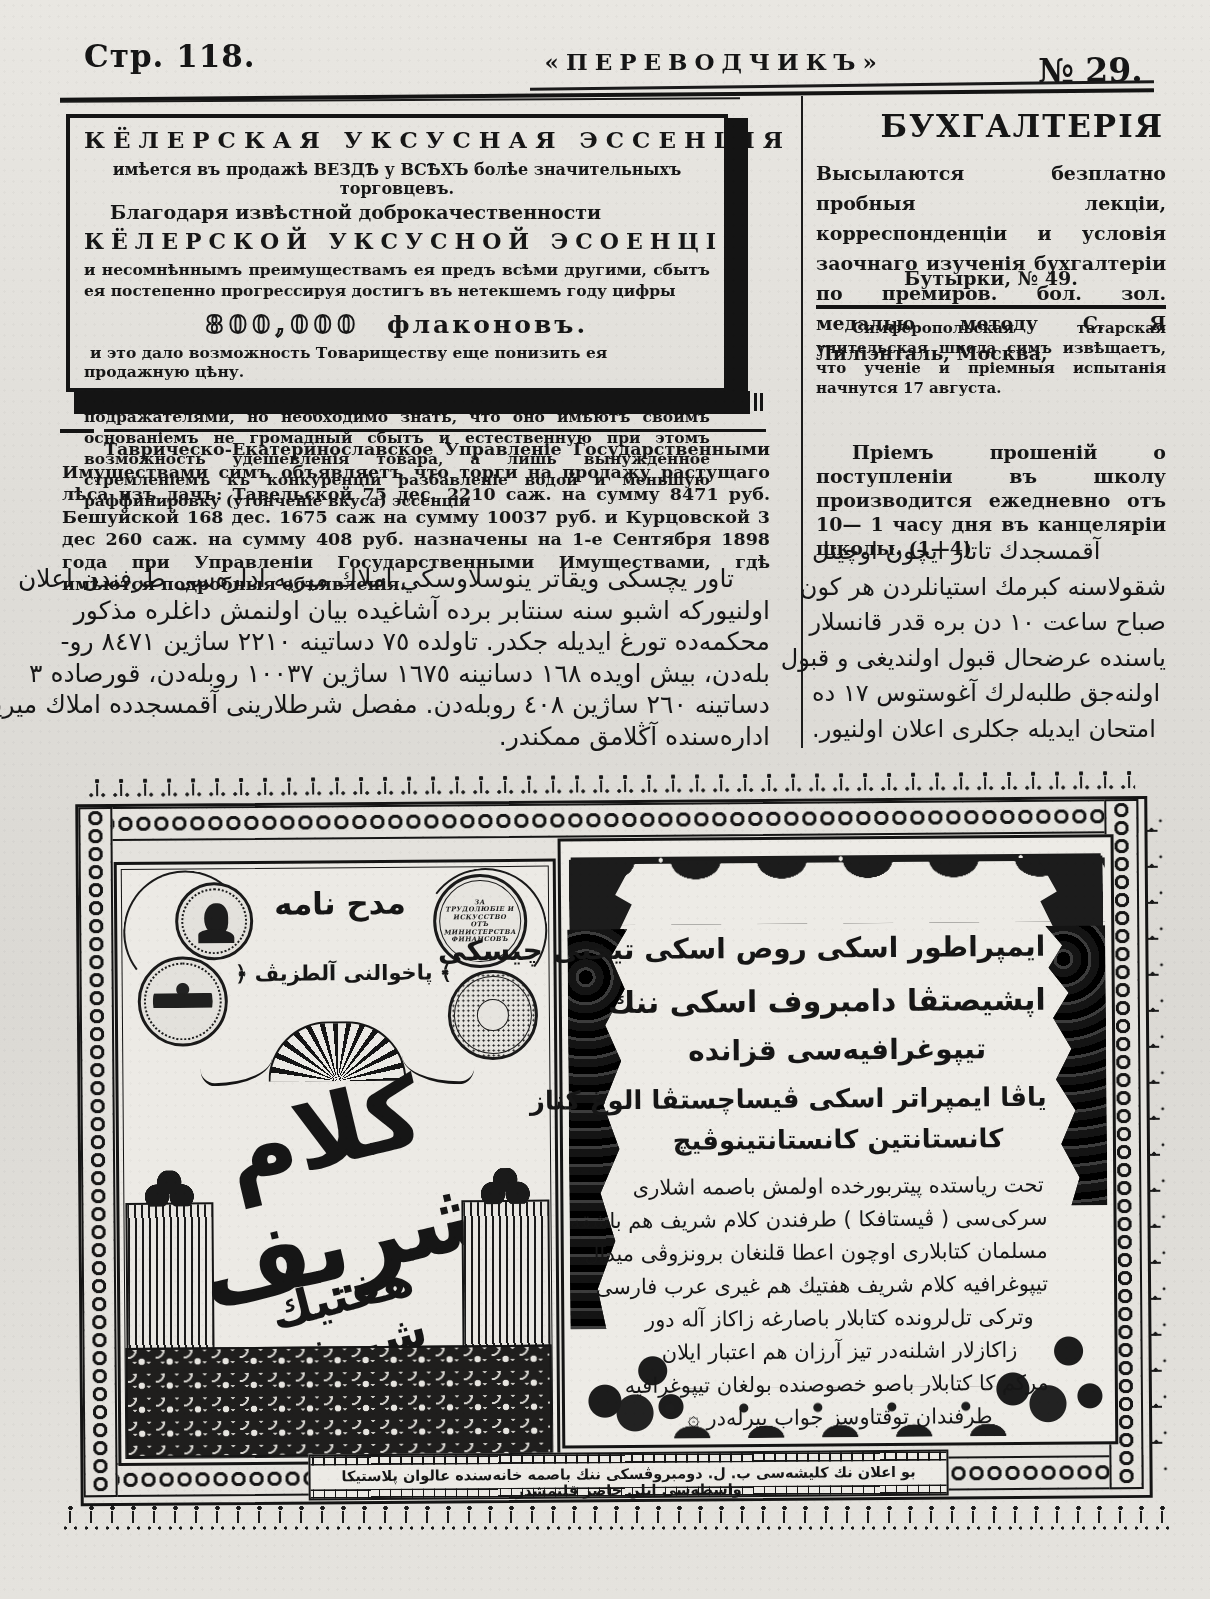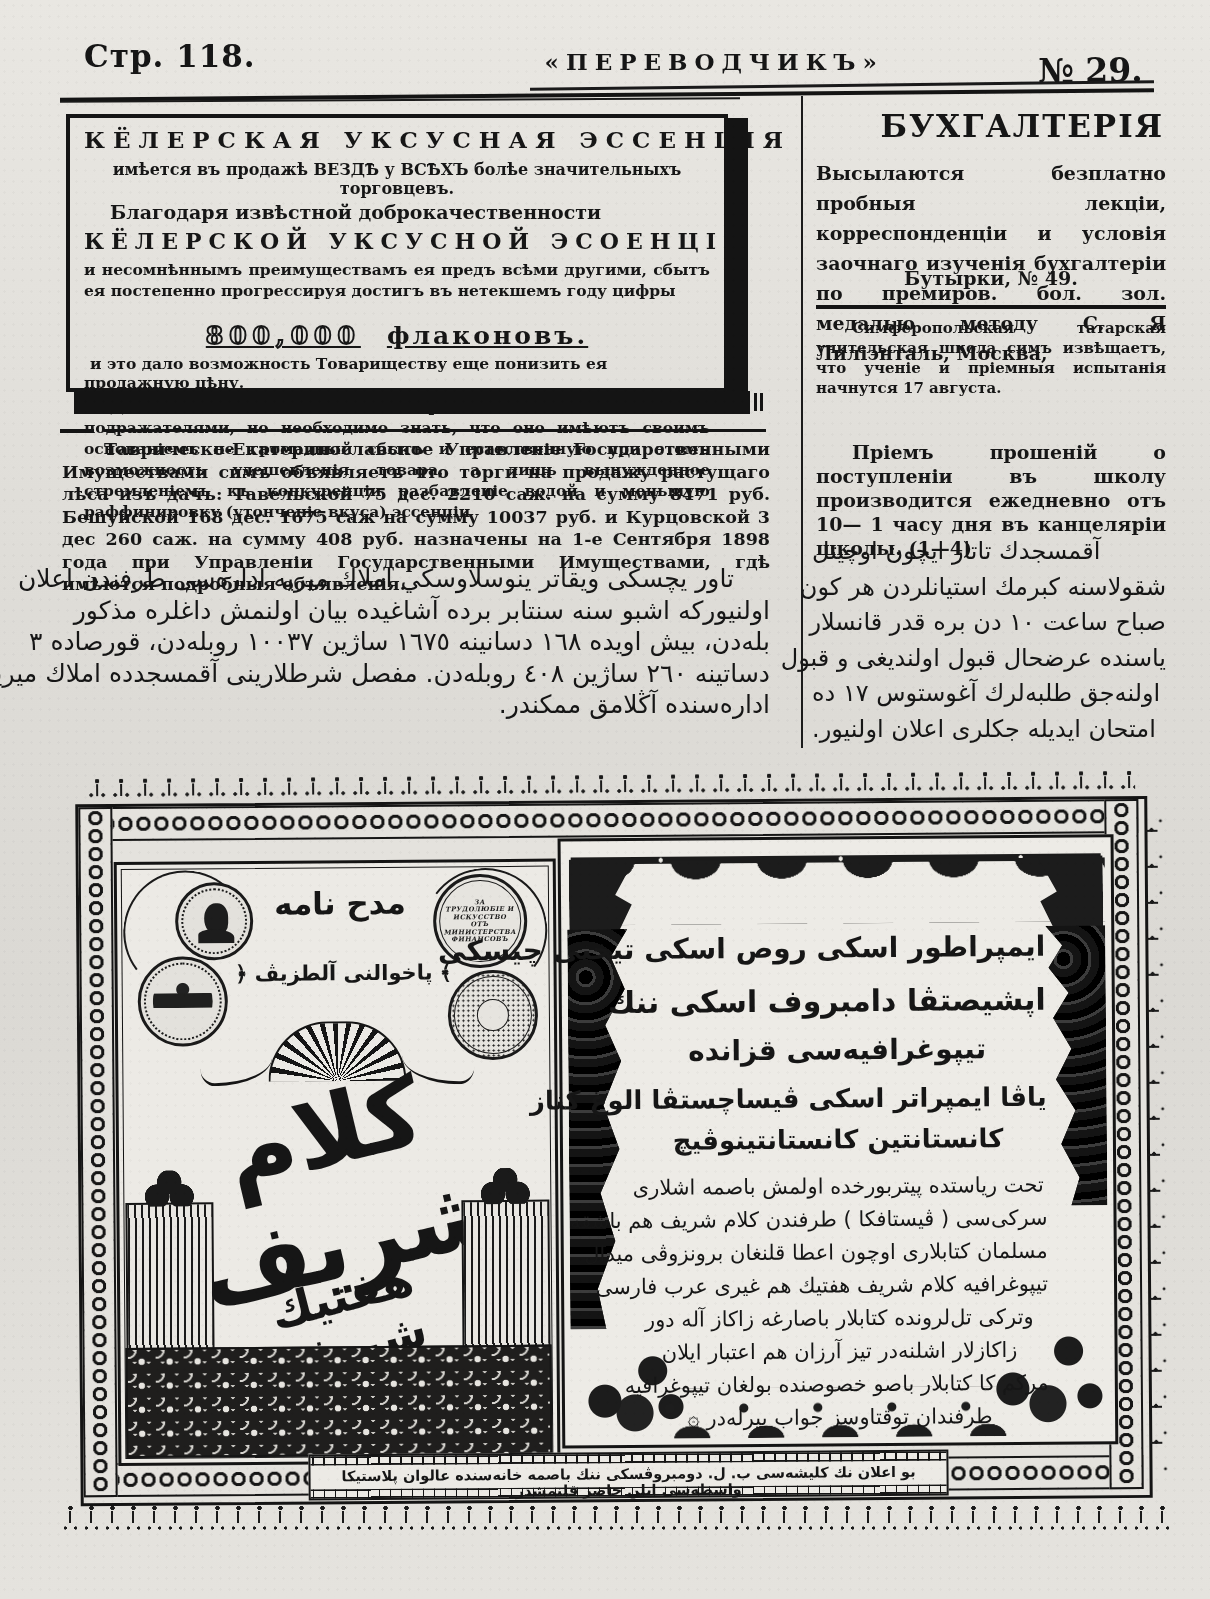--- a/index.html
+++ b/index.html
@@ -21,21 +21,21 @@
   .rule-b{left:60px;top:93px;width:1094px;height:4px;background:#141414;transform:rotate(-0.5deg);}
   .rule-c{left:60px;top:99px;width:680px;height:2px;background:#1a1a1a;transform:rotate(-0.3deg);}
 
   
   .keler{left:66px;top:114px;width:662px;height:278px;border:4px solid #151515;background:transparent;padding:4px 14px;box-sizing:border-box;}
   .keler-title{font-size:23px;font-weight:700;letter-spacing:8px;text-align:center;margin-top:4px;white-space:nowrap;}
   .keler-l1{font-size:16px;font-weight:700;text-align:center;margin-top:7px;}
   .keler-l2{font-size:19px;font-weight:700;margin-top:3px;text-indent:26px;}
   .keler-sub{font-size:22px;font-weight:700;letter-spacing:7px;text-align:center;margin-top:5px;white-space:nowrap;}
   .keler-p{font-size:15.5px;font-weight:700;line-height:20.5px;text-align:justify;margin-top:6px;}
-  .keler-fig{font-size:25px;font-weight:700;text-align:center;margin-top:20px;text-decoration:underline;}
+  .keler-fig{font-size:25px;font-weight:700;text-align:center;margin-top:9px;}
   .keler-fig .num{color:#e7e5e0;-webkit-text-stroke:2px #161616;letter-spacing:6px;}
   .keler-fig .word{margin-left:26px;letter-spacing:3px;}
   .keler-p2{font-size:15.5px;font-weight:700;margin-top:4px;text-indent:6px;}
   .keler-p3{font-size:15.5px;font-weight:700;line-height:21px;text-align:justify;margin-top:4px;text-indent:26px;}
   .keler-rbar{left:727px;top:118px;width:21px;height:278px;background:#141414;}
   .keler-bbar{left:74px;top:391px;width:676px;height:23px;background:#141414;}
   .keler-bbar::after{content:"";position:absolute;right:-16px;top:2px;width:12px;height:18px;background:
      repeating-linear-gradient(90deg,#141414 0 3px,transparent 3px 6px);}
 
   .rule-left{left:60px;top:429px;width:34px;height:4px;background:#141414;}
@@ -220,20 +220,21 @@
   <div class="abs keler-bbar"></div>
 
   <div class="abs rule-left"></div>
   <div class="abs rule-left2"></div>
 
   <div class="abs forest-ru">Таврическо-Екатеринославское Управленіе Государственными Имуществами симъ объявляетъ что торги на продажу растущаго лѣса изъ дачъ: Тавельской 75 дес. 2210 саж. на сумму 8471 руб. Бешуйской 168 дес. 1675 саж на сумму 10037 руб. и Курцовской 3 дес 260 саж. на сумму 408 руб. назначены на 1-е Сентября 1898 года при Управленіи Государственными Имуществами, гдѣ имѣются подробныя объявленія.</div>
 
   <div class="abs arabic forest-tt" dir="rtl">
     <div class="ln first">تاور يچسكى ويقاتر ينوسلاوسكي املاك ميريه اداره‌سى طرفندن اعلان</div>
     <div class="ln">اولنيوركه اشبو سنه سنتابر برده آشاغيده بيان اولنمش داغلره مذكور</div>
+    <div class="ln">محكمه‌ده تورغ ايديله جكدر. تاولده ٧٥ دساتينه ٢٢١٠ ساژين ٨٤٧١ رو-</div>
     <div class="ln">بله‌دن، بيش اويده ١٦٨ دسانينه ١٦٧٥ ساژين ١٠٠٣٧ روبله‌دن، قورصاده ٣</div>
     <div class="ln">دساتينه ٢٦٠ ساژين ٤٠٨ روبله‌دن. مفصل شرطلارينى آقمسجدده املاك ميريه</div>
     <div class="ln last">اداره‌سنده آڭلامق ممكندر.</div>
   </div>
 
   <div class="abs divider"></div>
 
   <div class="abs rcol-title">БУХГАЛТЕРІЯ</div>
   <div class="abs rcol-p1">Высылаются безплатно пробныя лекціи, корреспонденціи и условія заочнаго изученія бухгалтеріи по премиров. бол. зол. медалью методу С. Я Лиліэнталь, Москва,</div>
   <div class="abs rcol-p1-last">Бутырки, № 49.</div>

